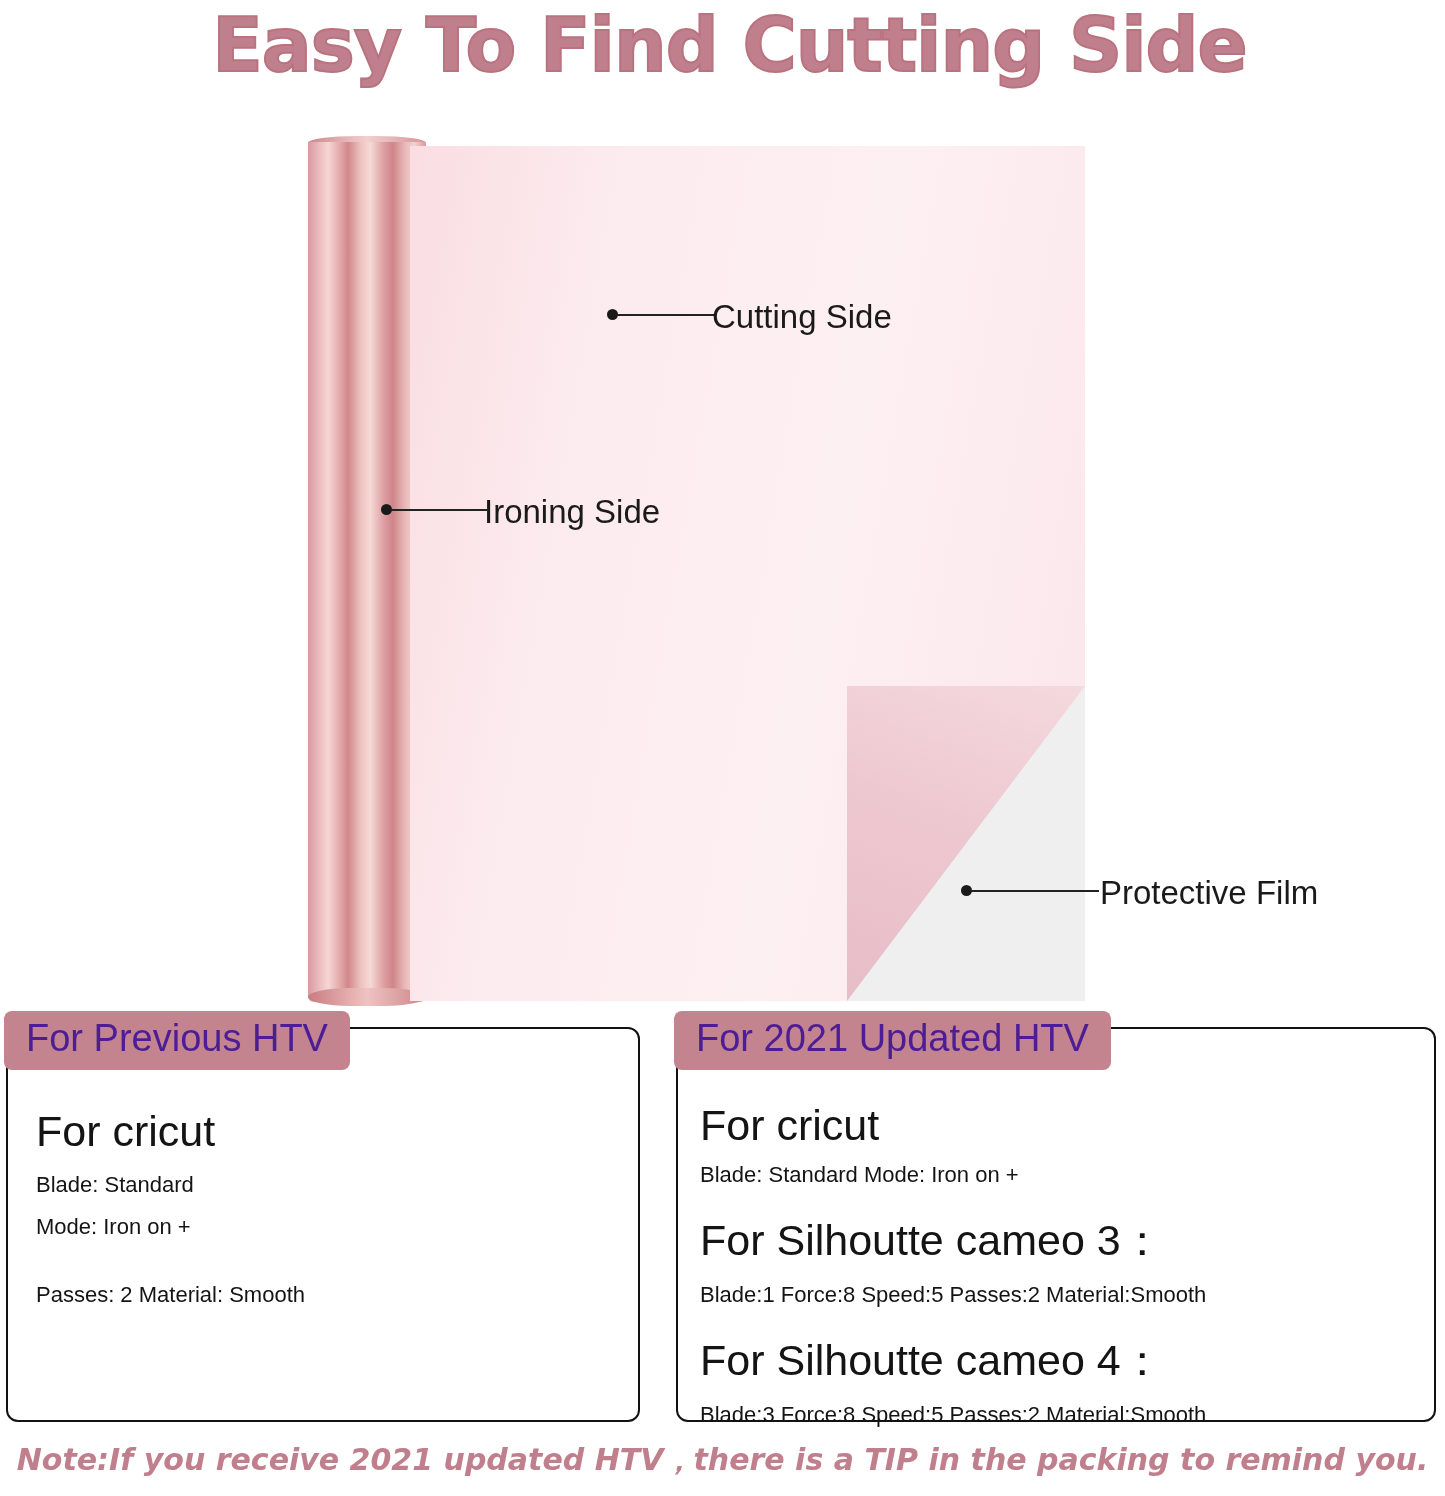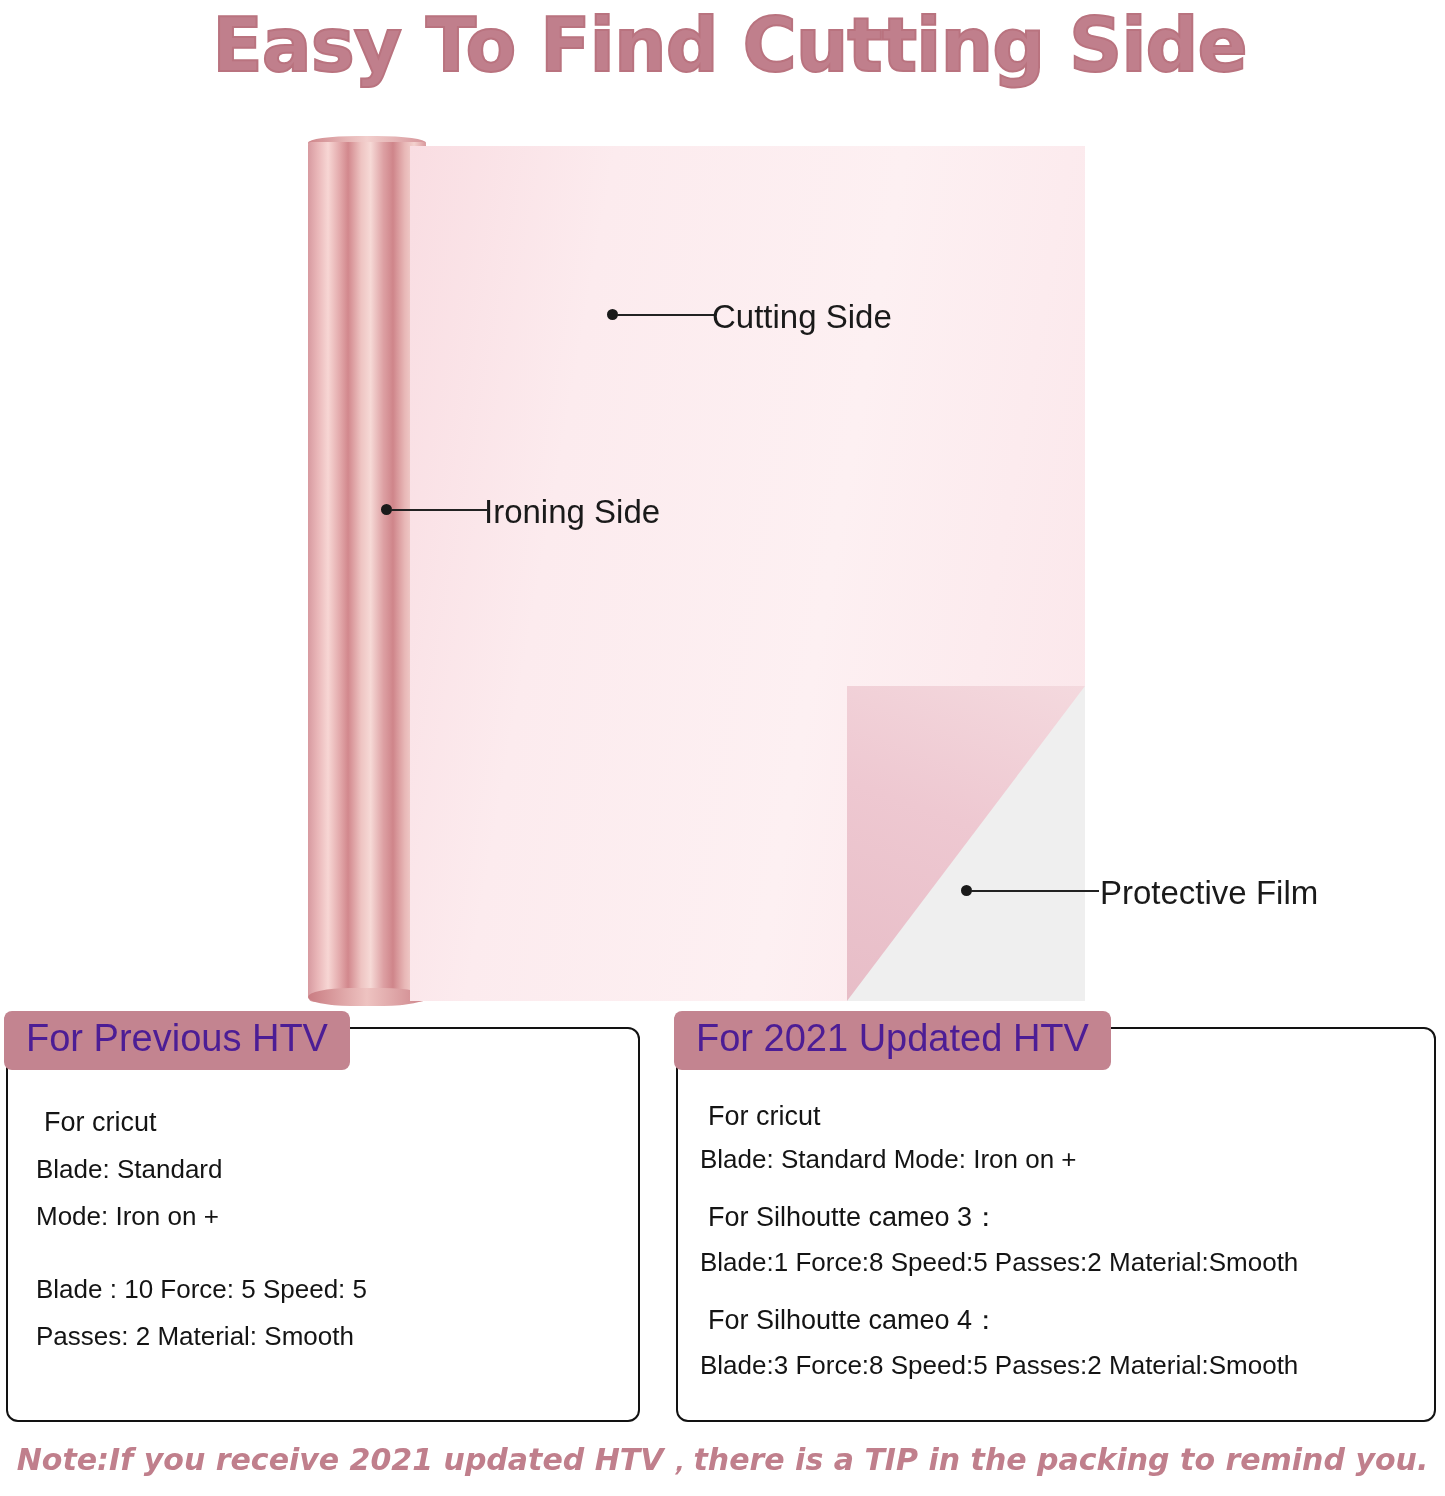--- a/index.html
+++ b/index.html
@@ -154,27 +154,27 @@
     background: #c38490;
     color: #4c1d95;
     font-size: 38px;
     padding: 6px 22px 10px 22px;
     border-radius: 8px;
     white-space: nowrap;
     font-family: "Liberation Sans", sans-serif;
   }
 
   .machine-title {
-    font-size: 27px;
+    font-size: 43px;
     color: #141414;
-    margin: 8px;
+    margin: 0;
     white-space: nowrap;
   }
   .spec-line {
-    font-size: 26px;
+    font-size: 22px;
     color: #141414;
     white-space: nowrap;
   }
 
   .card-left .body  { position: absolute; left: 28px; top: 72px; right: 14px; }
   .card-right .body { position: absolute; left: 22px; top: 70px; right: 10px; }
 
   .card-left .machine-title { margin-top: 6px; }
   .card-left .spec-line { margin-top: 16px; }
   .card-left .gap { height: 26px; }
@@ -230,21 +230,20 @@
   <div class="callout-label" style="left:1100px; top:754px;">Protective Film</div>
 </div>
 
 <div class="card card-left">
   <div class="card-header">For Previous HTV</div>
   <div class="body">
     <div class="machine-title">For cricut</div>
     <div class="spec-line">Blade: Standard</div>
     <div class="spec-line">Mode: Iron on +</div>
     <div class="gap"></div>
-    <div class="spec-line">Blade :  10      Force:  5      Speed:  5</div>
     <div class="spec-line">Passes:  2      Material: Smooth</div>
   </div>
 </div>
 
 <div class="card card-right">
   <div class="card-header">For 2021 Updated HTV</div>
   <div class="body">
     <div class="machine-title">For cricut</div>
     <div class="spec-line">Blade: Standard   Mode: Iron on +</div>
     <div class="gap"></div>

